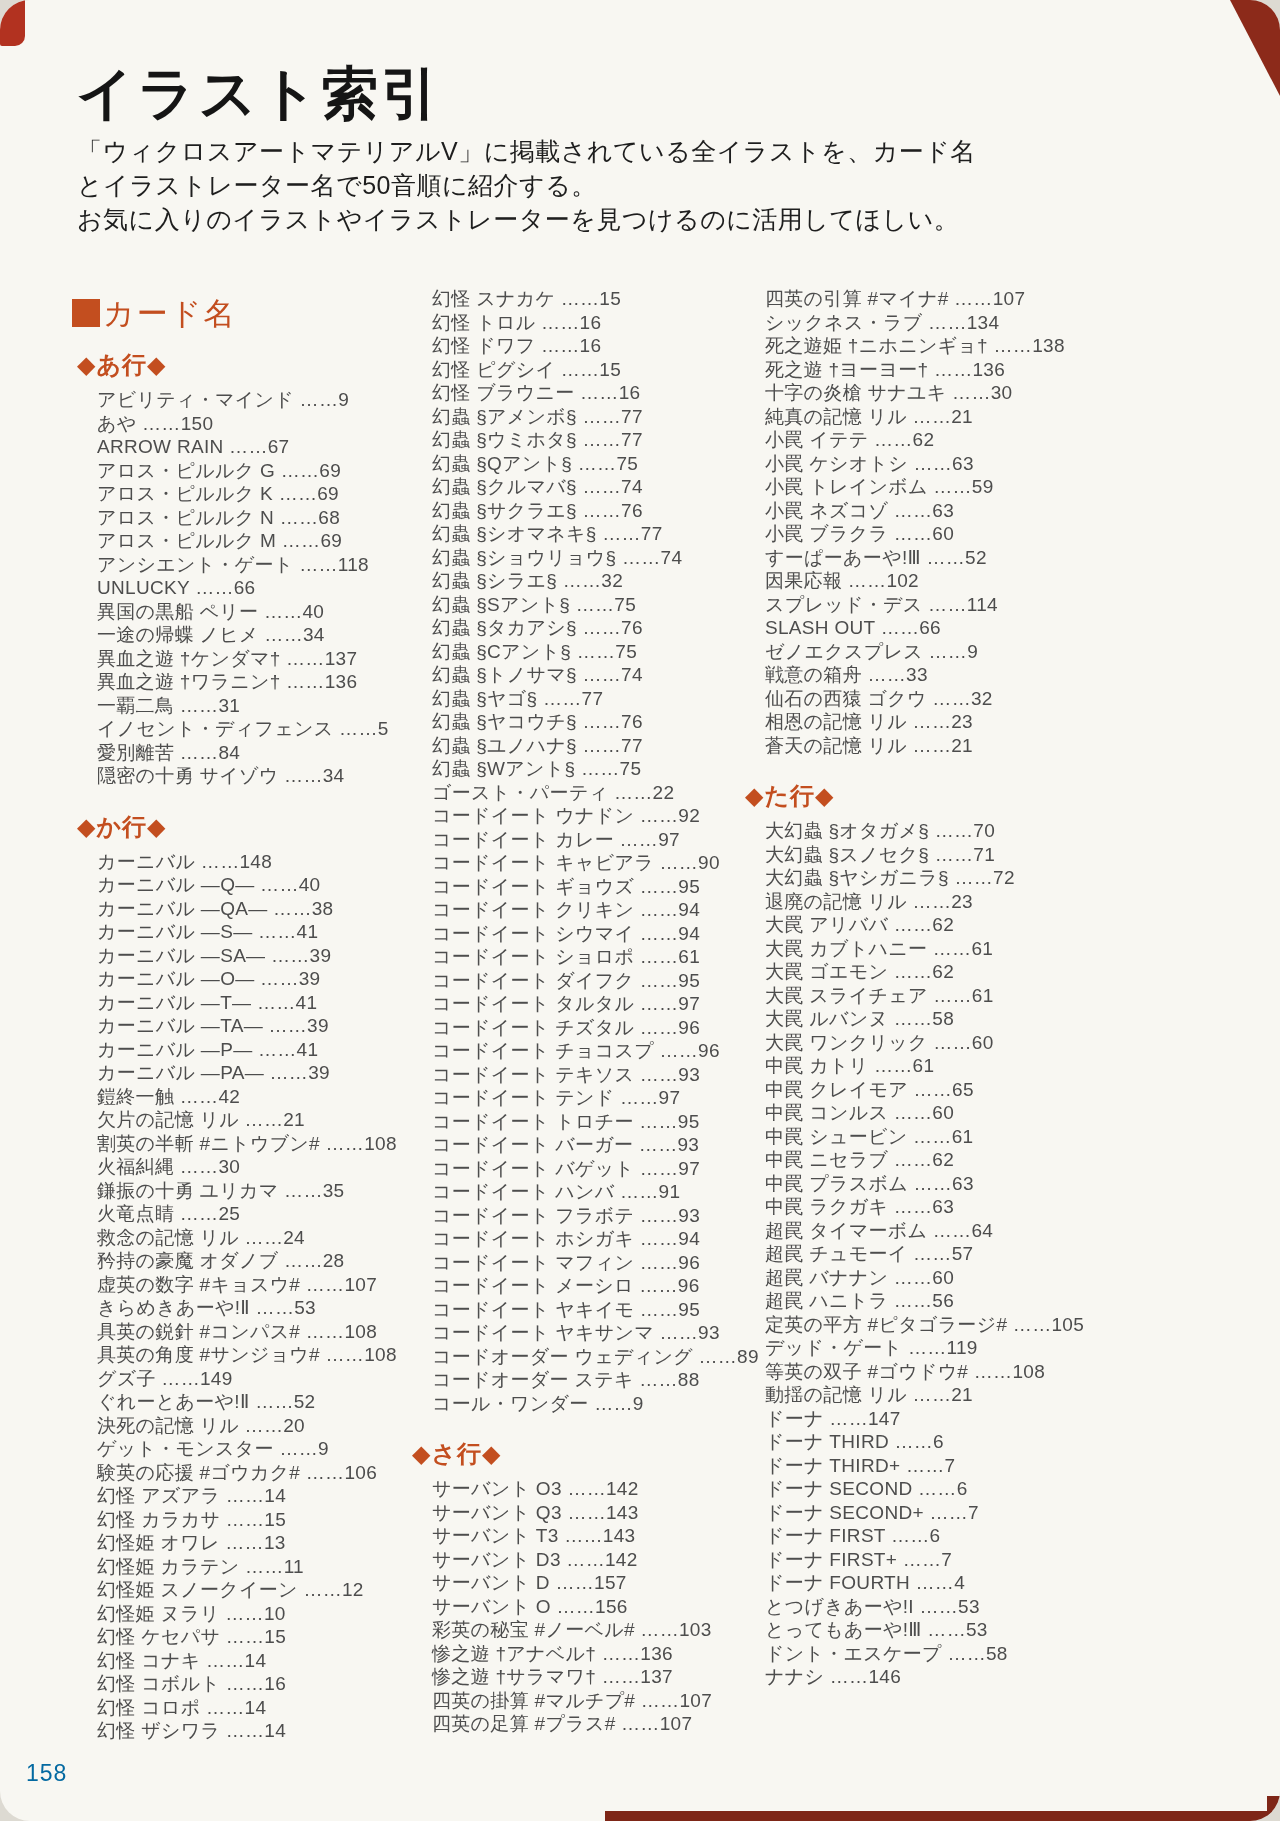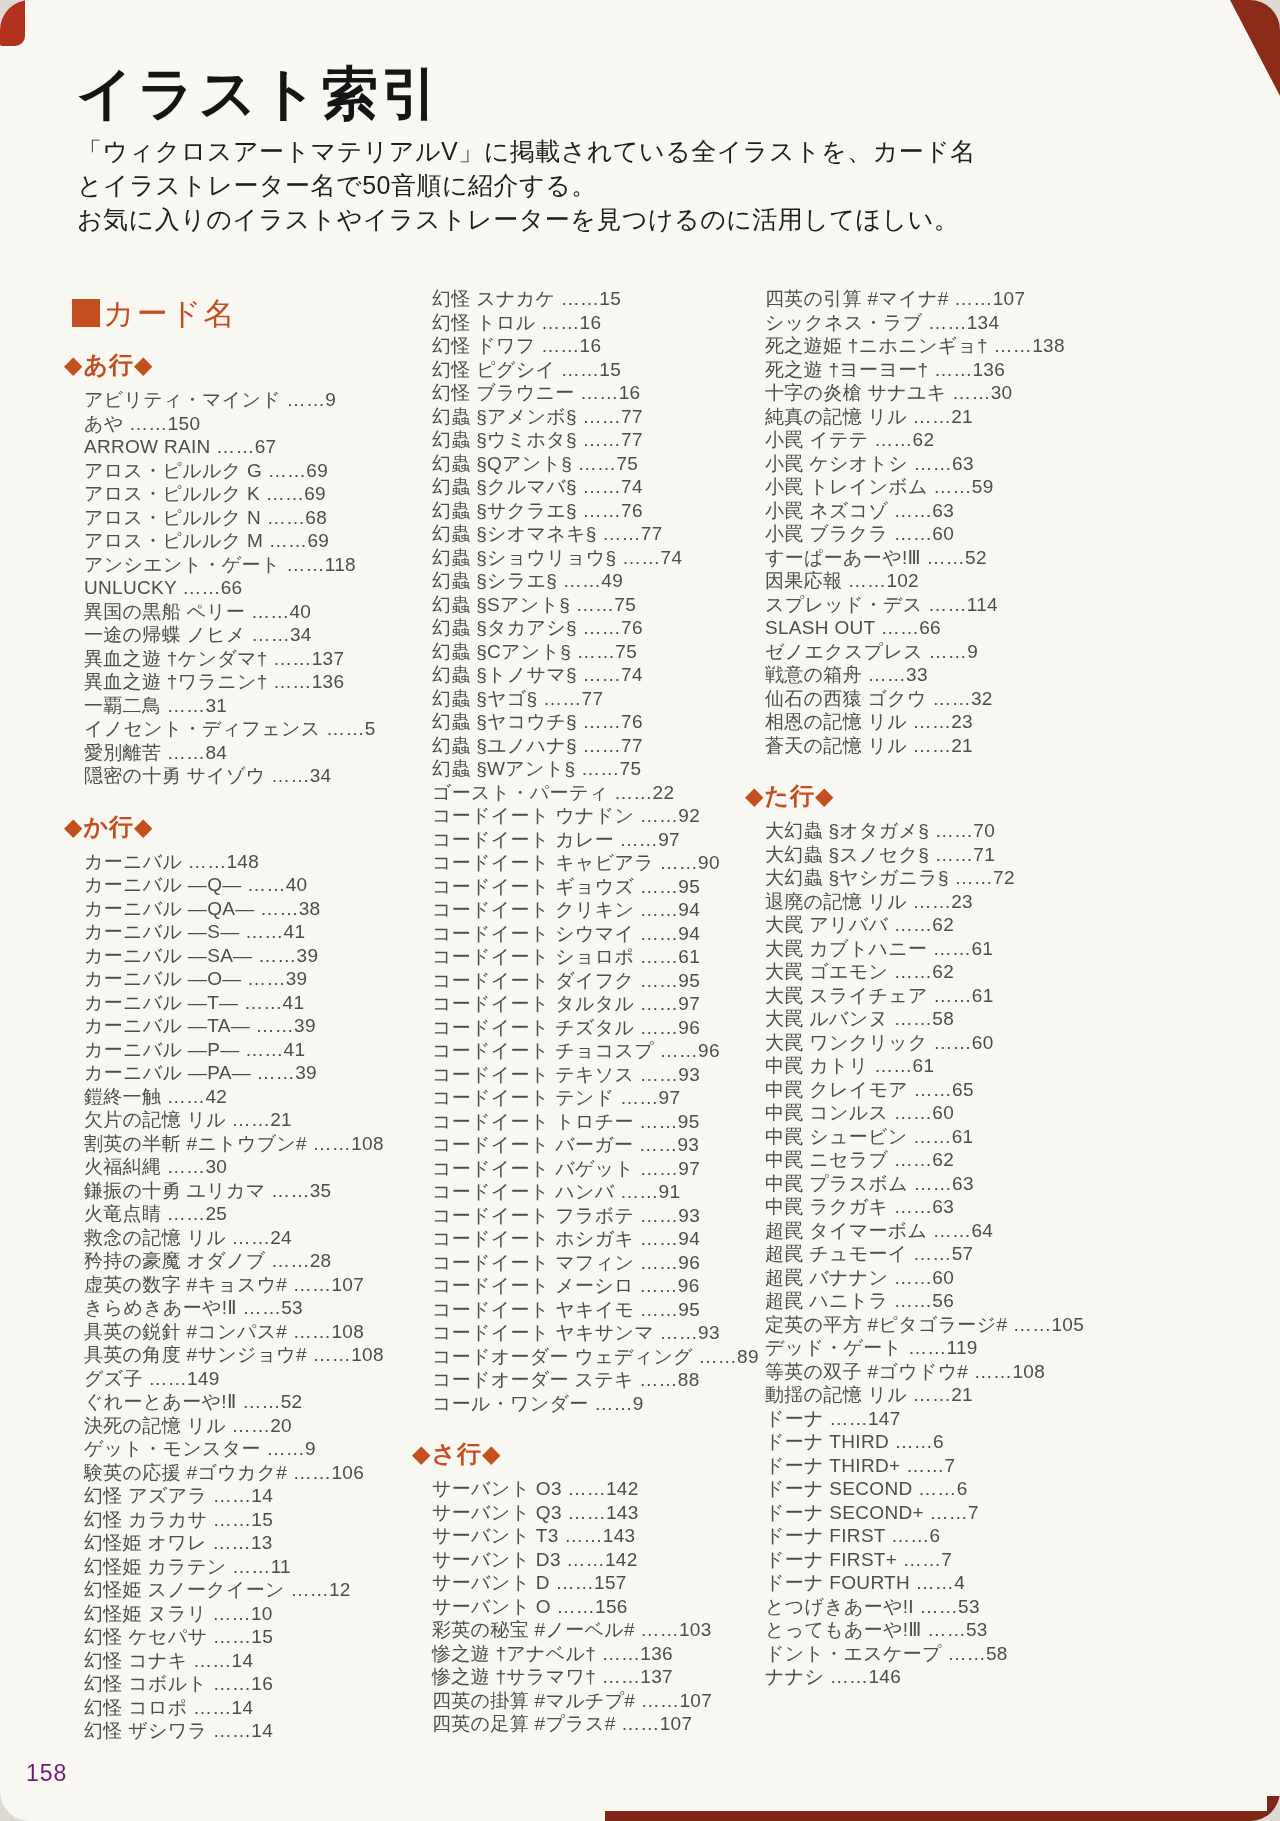--- a/index.html
+++ b/index.html
@@ -22,35 +22,35 @@
   .intro span { display:block; }
   .cardname-head {
     position:absolute; left:72px; top:293px;
     font-size:31px; font-weight:400; color:#c34e1f; letter-spacing:2px;
   }
   .cardname-head .sq {
     display:inline-block; width:28px; height:28px; background:#c34e1f;
     margin-right:3px; vertical-align:-3px;
   }
   .col { position:absolute; width:345px; font-size:19px; }
-  .col1 { left:64px;  top:350px; }
+  .col1 { left:77px;  top:350px; }
   .col2 { left:412px; top:287px; }
   .col3 { left:745px; top:287px; }
   .sec {
     color:#c34e1f; font-weight:800; font-size:24px; line-height:30px;
     margin:24px 0 8px 0; letter-spacing:1px;
   }
   .col .sec:first-child { margin-top:0; }
   .entry {
     color:#4d4d4d; line-height:23.5px; padding-left:20px;
     white-space:nowrap; letter-spacing:0.3px;
   }
   .pagenum {
     position:absolute; left:26px; top:1760px;
-    font-size:23px; color:#701a75; letter-spacing:1px;
+    font-size:23px; color:#0369a1; letter-spacing:1px;
   }
   
   .art-tl { position:absolute; left:0; top:0; width:25px; height:46px;
             background:#b23220; border-radius:0 0 10px 2px; }
   .art-tr { position:absolute; right:0; top:0; width:50px; height:96px;
             background:#8c2a1a;
             clip-path:polygon(0 0, 100% 0, 100% 100%); }
   .art-bottom { position:absolute; left:605px; right:0; bottom:0; height:10px;
                 background:#7e2617; }
   .art-br { position:absolute; right:0; bottom:0; width:13px; height:25px;
@@ -142,21 +142,21 @@
       <div class="entry">幻怪 ドワフ ……16</div>
       <div class="entry">幻怪 ピグシイ ……15</div>
       <div class="entry">幻怪 ブラウニー ……16</div>
       <div class="entry">幻蟲 §アメンボ§ ……77</div>
       <div class="entry">幻蟲 §ウミホタ§ ……77</div>
       <div class="entry">幻蟲 §Qアント§ ……75</div>
       <div class="entry">幻蟲 §クルマバ§ ……74</div>
       <div class="entry">幻蟲 §サクラエ§ ……76</div>
       <div class="entry">幻蟲 §シオマネキ§ ……77</div>
       <div class="entry">幻蟲 §ショウリョウ§ ……74</div>
-      <div class="entry">幻蟲 §シラエ§ ……49</div>
+      <div class="entry">幻蟲 §シラエ§ ……32</div>
       <div class="entry">幻蟲 §Sアント§ ……75</div>
       <div class="entry">幻蟲 §タカアシ§ ……76</div>
       <div class="entry">幻蟲 §Cアント§ ……75</div>
       <div class="entry">幻蟲 §トノサマ§ ……74</div>
       <div class="entry">幻蟲 §ヤゴ§ ……77</div>
       <div class="entry">幻蟲 §ヤコウチ§ ……76</div>
       <div class="entry">幻蟲 §ユノハナ§ ……77</div>
       <div class="entry">幻蟲 §Wアント§ ……75</div>
       <div class="entry">ゴースト・パーティ ……22</div>
       <div class="entry">コードイート ウナドン ……92</div>

